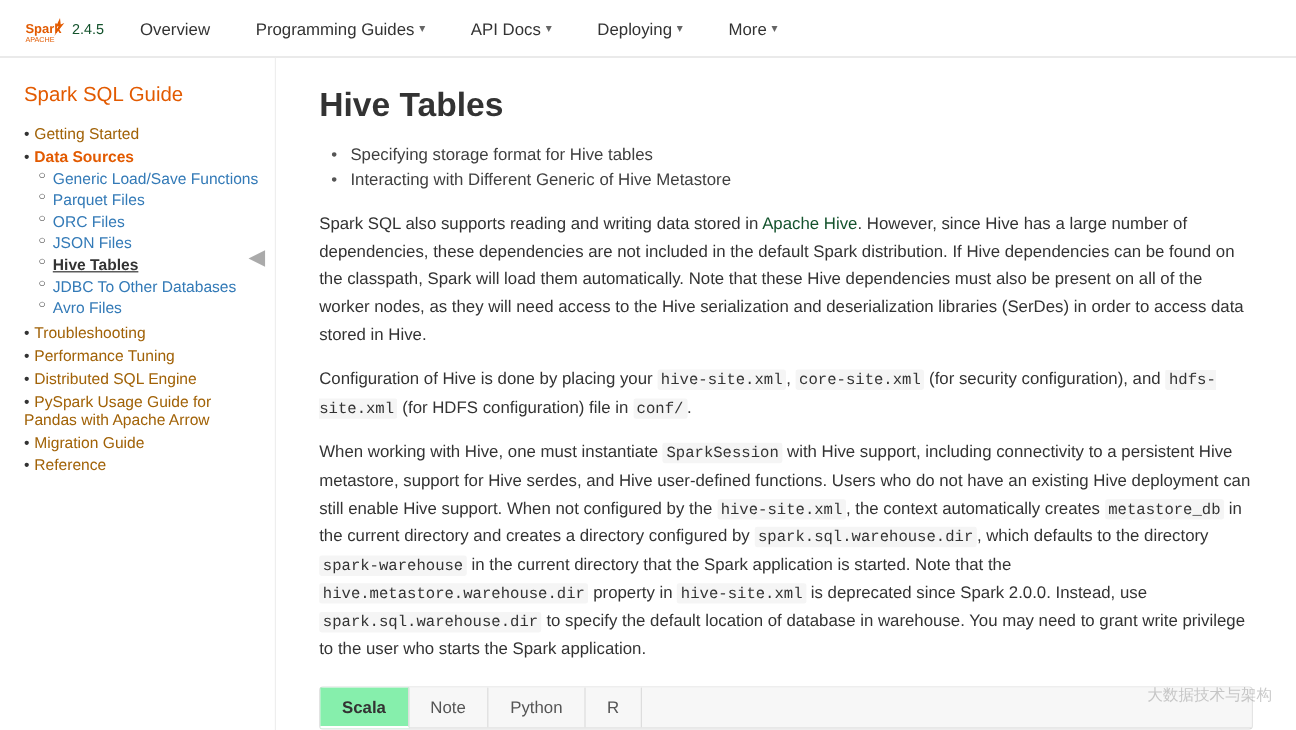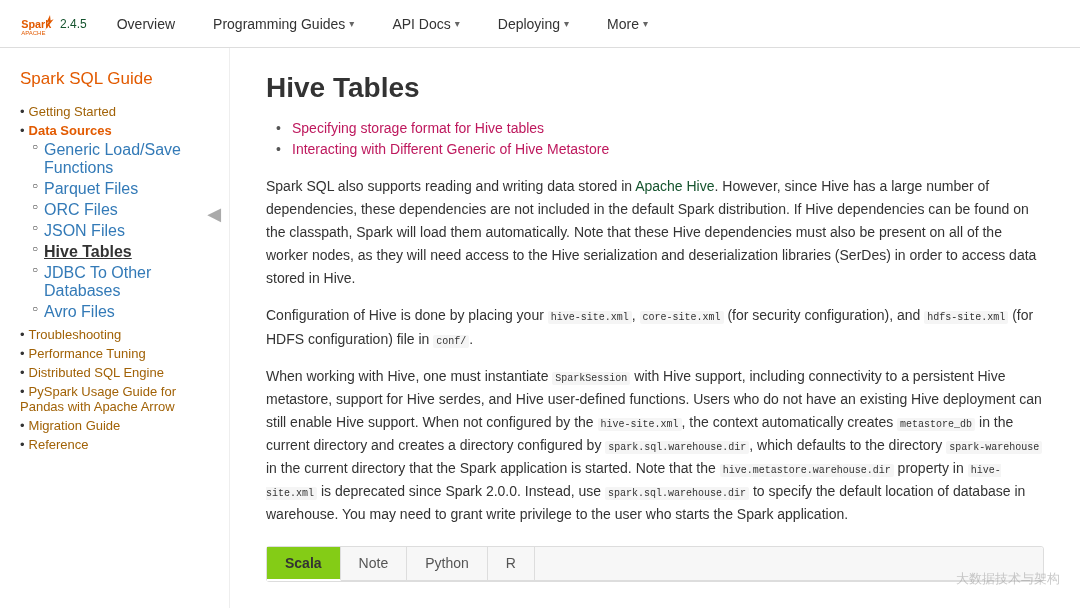--- a/index.html
+++ b/index.html
@@ -98,21 +98,21 @@
       content: '○';
       position: absolute;
       left: -2px;
       top: 0;
       font-size: 10px;
       color: #333;
     }
     .sidebar .sub-list li a {
       color: #337ab7;
       text-decoration: none;
-      font-size: 16px;
+      font-size: 13px;
     }
     .sidebar .sub-list li a.active-item {
       color: #333;
       font-weight: bold;
       text-decoration: underline;
     }
     .sidebar-bullet {
       display: inline-block;
       margin-right: 4px;
       color: #333;
@@ -140,36 +140,36 @@
       padding-left: 16px;
       position: relative;
     }
     .content ul.toc li::before {
       content: '•';
       position: absolute;
       left: 0;
       color: #555;
     }
     .content ul.toc li a {
-      color: #be185d;
+      color: #404040;
       text-decoration: none;
       text-align: right;
     }
     .content p {
       margin-bottom: 14px;
       line-height: 1.65;
       font-size: 14px;
     }
     .content p a {
       color: #14532d;
       text-decoration: none;
     }
     code, .inline-code {
       font-family: 'Courier New', Courier, monospace;
-      font-size: 10px;
+      font-size: 13px;
       background: #f5f5f5;
       padding: 1px 3px;
       border-radius: 2px;
       color: #333;
     }
 
     
     .code-tabs {
       border: 1px solid #ddd;
       border-radius: 3px;
@@ -183,21 +183,21 @@
     }
     .tab-item {
       padding: 8px 18px;
       cursor: pointer;
       font-size: 14px;
       color: #555;
       border-right: 1px solid #ddd;
       background: transparent;
     }
     .tab-item.active {
-      background: #84cc16;
+      background: #86efac;
       color: #333;
       font-weight: bold;
       border-bottom: 2px solid #fff;
       margin-bottom: -1px;
       text-align: center;
     }
 
     
     .watermark {
       position: fixed;

